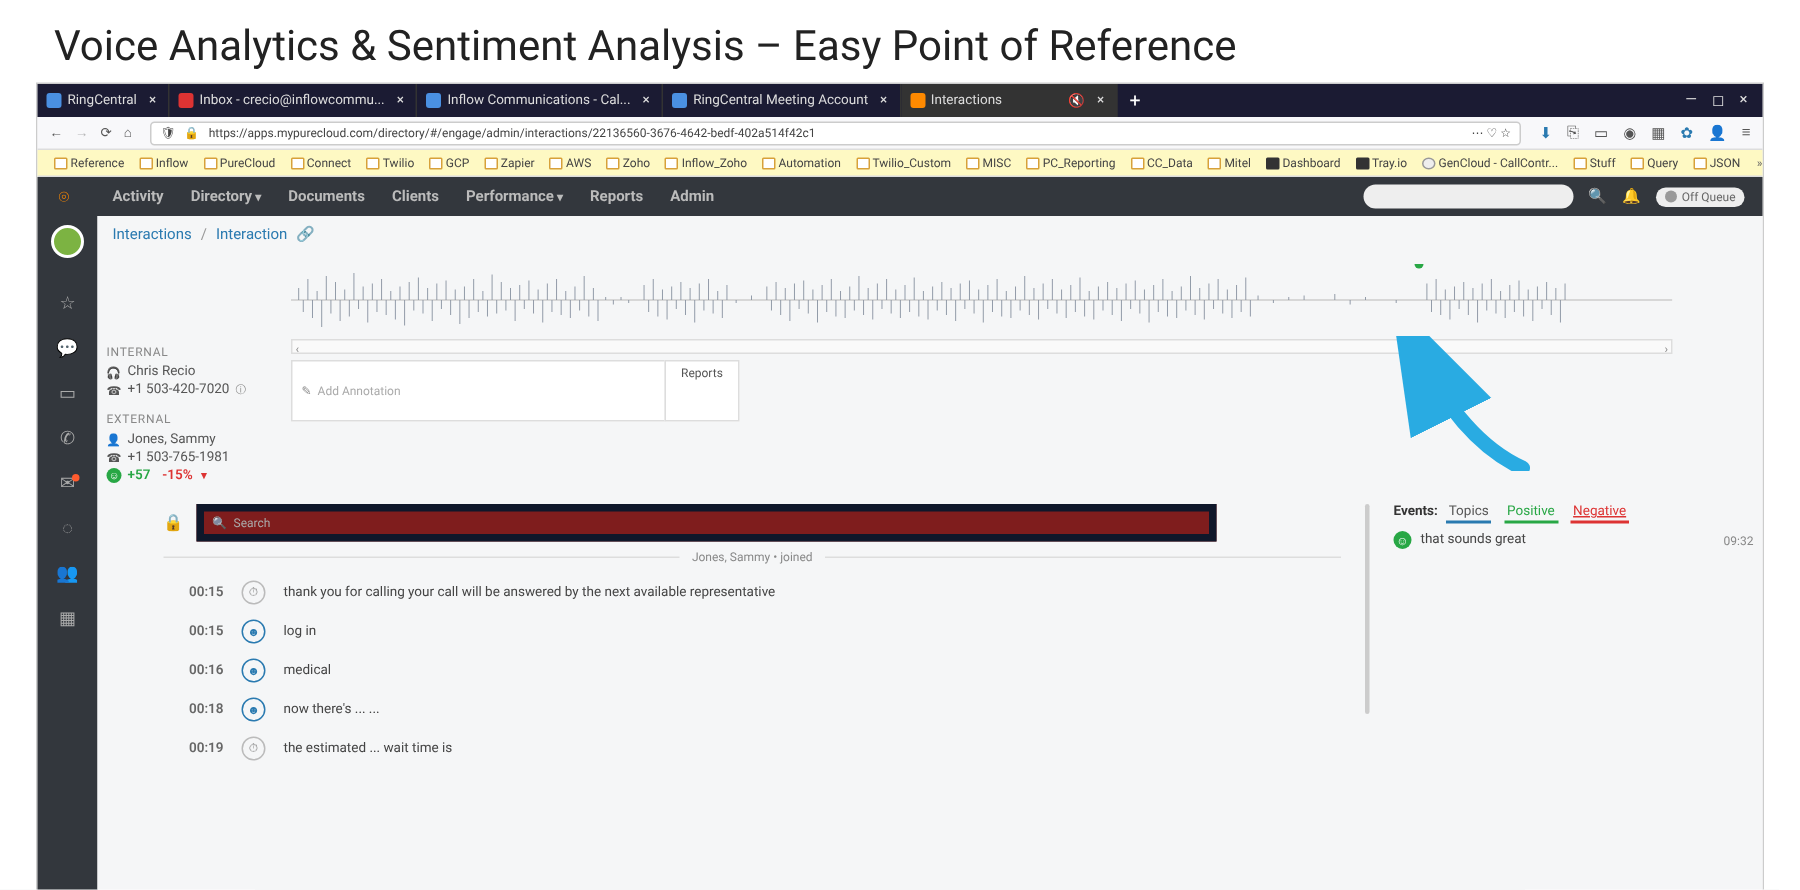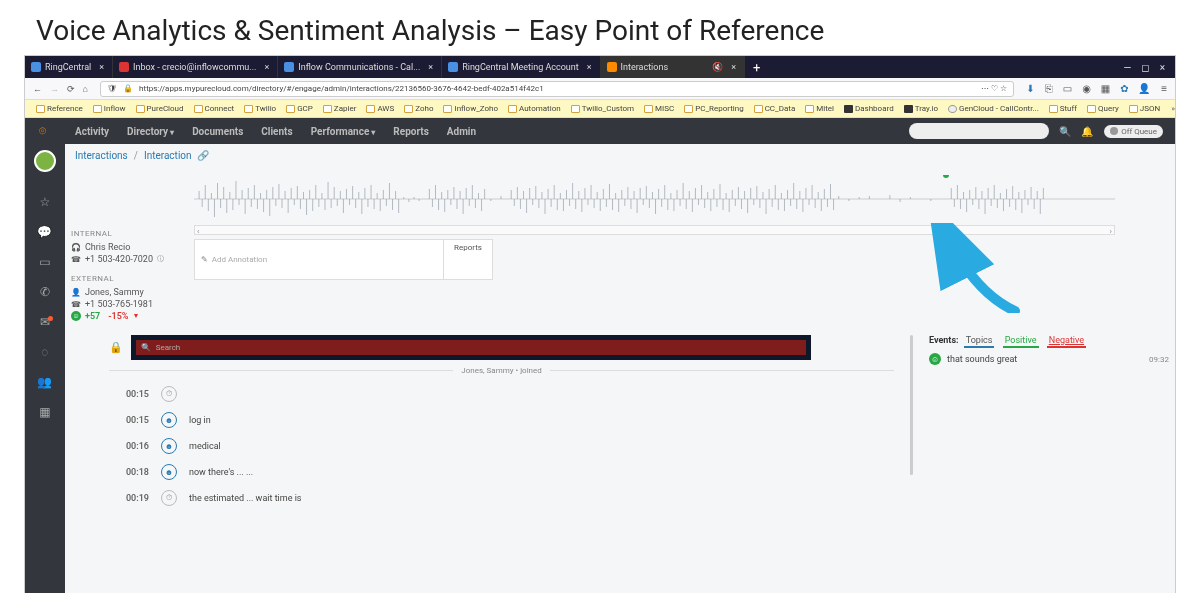--- a/index.html
+++ b/index.html
@@ -384,20 +384,21 @@
             <div class="t-search"><span style="color:#aaa;margin-right:4px">🔍</span><span>Search</span></div>
           </div>
           <div class="joined">
             <span class="line"></span>
               <span>Jones, Sammy • joined</span>
               <span class="line"></span>
           </div>
           <div class="t-line">
               <span class="t-time">00:15</span>
               <span class="t-ico">⏱</span>
+              <span>thank you for calling your call will be answered by the next available representative</span>
             </div>
           <div class="t-line">
               <span class="t-time">00:15</span>
               <span class="t-ico person">☻</span>
               <span>log in</span>
             </div>
           <div class="t-line">
               <span class="t-time">00:16</span>
               <span class="t-ico person">☻</span>
               <span>medical</span>

